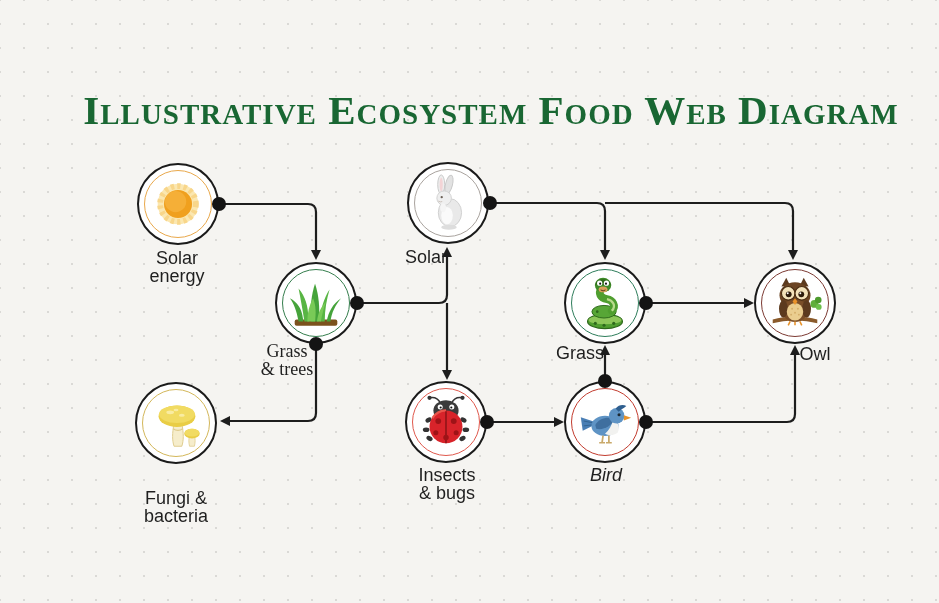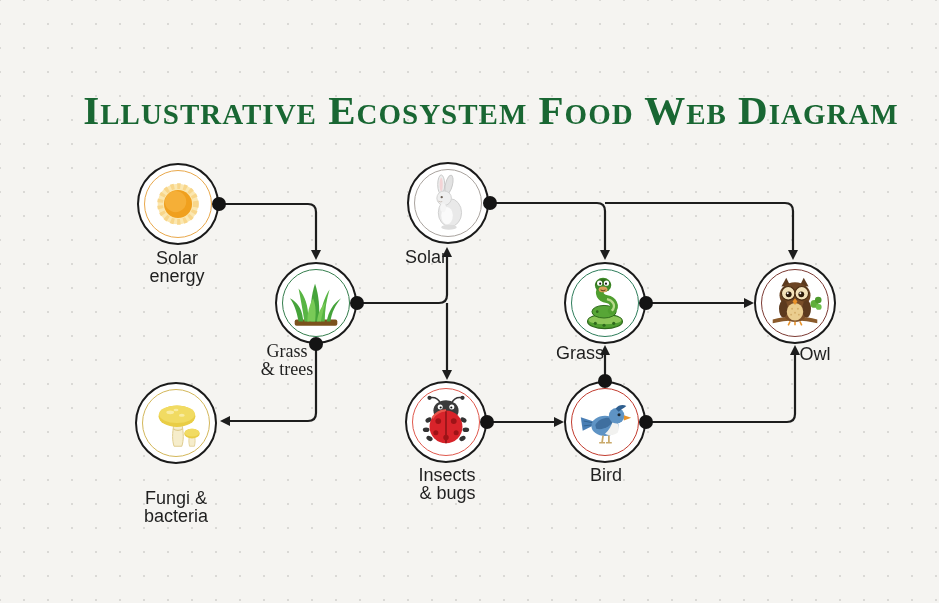--- a/index.html
+++ b/index.html
@@ -192,21 +192,21 @@
           <path d="M18,28 A17,17 0 0 1 32,20" stroke="#E8554B" stroke-width="2.5" fill="none"></path>
           <line x1="32" y1="21" x2="32" y2="54" stroke="#8E1418" stroke-width="1.6"></line>
           <circle cx="24" cy="31" r="3" fill="#9E1317"></circle>
           <circle cx="40" cy="31" r="3" fill="#9E1317"></circle>
           <circle cx="21.5" cy="43" r="2.6" fill="#9E1317"></circle>
           <circle cx="42.5" cy="43" r="2.6" fill="#9E1317"></circle>
           <circle cx="32" cy="48" r="2.8" fill="#9E1317"></circle>
         </svg>
       </span>
     </div>
-    <div class="node-label" style="left: 447px; top: 466px; text-align: right;">Insects
+    <div class="node-label" style="left: 447px; top: 466px;">Insects
 &amp; bugs</div>
     <div class="node" style="left: 564px; top: 262px;">
       <span class="ring" style="border-color:#2E7D5B"></span>
       <span class="icon">
         <svg viewBox="0 0 64 64">
           <ellipse cx="32" cy="51" rx="18" ry="7.5" fill="#4F9E2F" stroke="#2E681C" stroke-width="1.2"></ellipse>
           <ellipse cx="32" cy="49.5" rx="17" ry="4.5" fill="#8CC659"></ellipse>
           <circle cx="22" cy="53" r="1.6" fill="#2E681C"></circle>
           <circle cx="31" cy="55" r="1.6" fill="#2E681C"></circle>
           <circle cx="41" cy="53" r="1.6" fill="#2E681C"></circle>
@@ -238,21 +238,21 @@
           <path d="M22,35 C26,28 35,26 42,29 C39,36 30,41 23,39 Z" fill="#3F6F9F"></path>
           <circle cx="44" cy="25.5" r="8" fill="#5E93C4"></circle>
           <path d="M43,18 C46,14 51,13.5 54,15.5 C51,18 48,19.5 46,21.5 Z" fill="#2F5F8F"></path>
           <circle cx="46.5" cy="24.5" r="1.6" fill="#1E2A33"></circle>
           <path d="M51.5,25 L59,27.5 L51.5,30.5 Z" fill="#E8922A"></path>
           <path d="M30,46 L29,53 M36,46 L36,53" stroke="#C9A96A" stroke-width="1.8" fill="none"></path>
           <path d="M26,53.5 H32 M33,53.5 H39" stroke="#C9A96A" stroke-width="1.6" fill="none"></path>
         </svg>
       </span>
     </div>
-    <div class="node-label" style="left: 606px; top: 466px;">Bird</div>
+    <div class="node-label" style="left: 606px; top: 466px; font-style: italic;">Bird</div>
     <div class="node" style="left: 754px; top: 262px;">
       <span class="ring" style="border-color:#7C3A33"></span>
       <span class="icon">
         <svg viewBox="0 0 64 64">
           <path d="M9,49 C22,45 42,45 55,49 L55,53 C42,49 22,49 9,53 Z" fill="#8A5A2B"></path>
           <path d="M18,15 L23,6 L27,14 Z" fill="#5C3A1E"></path>
           <path d="M46,15 L41,6 L37,14 Z" fill="#5C3A1E"></path>
           <ellipse cx="32" cy="24" rx="16" ry="13.5" fill="#6B4423"></ellipse>
           <ellipse cx="32" cy="40" rx="13" ry="11.5" fill="#7A4E28"></ellipse>
           <ellipse cx="20" cy="38" rx="4.5" ry="9" fill="#5C3A1E"></ellipse>

